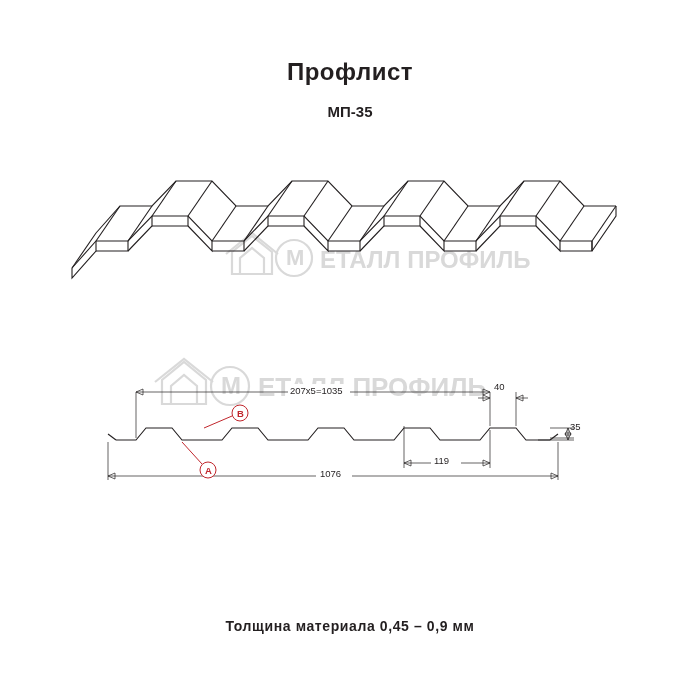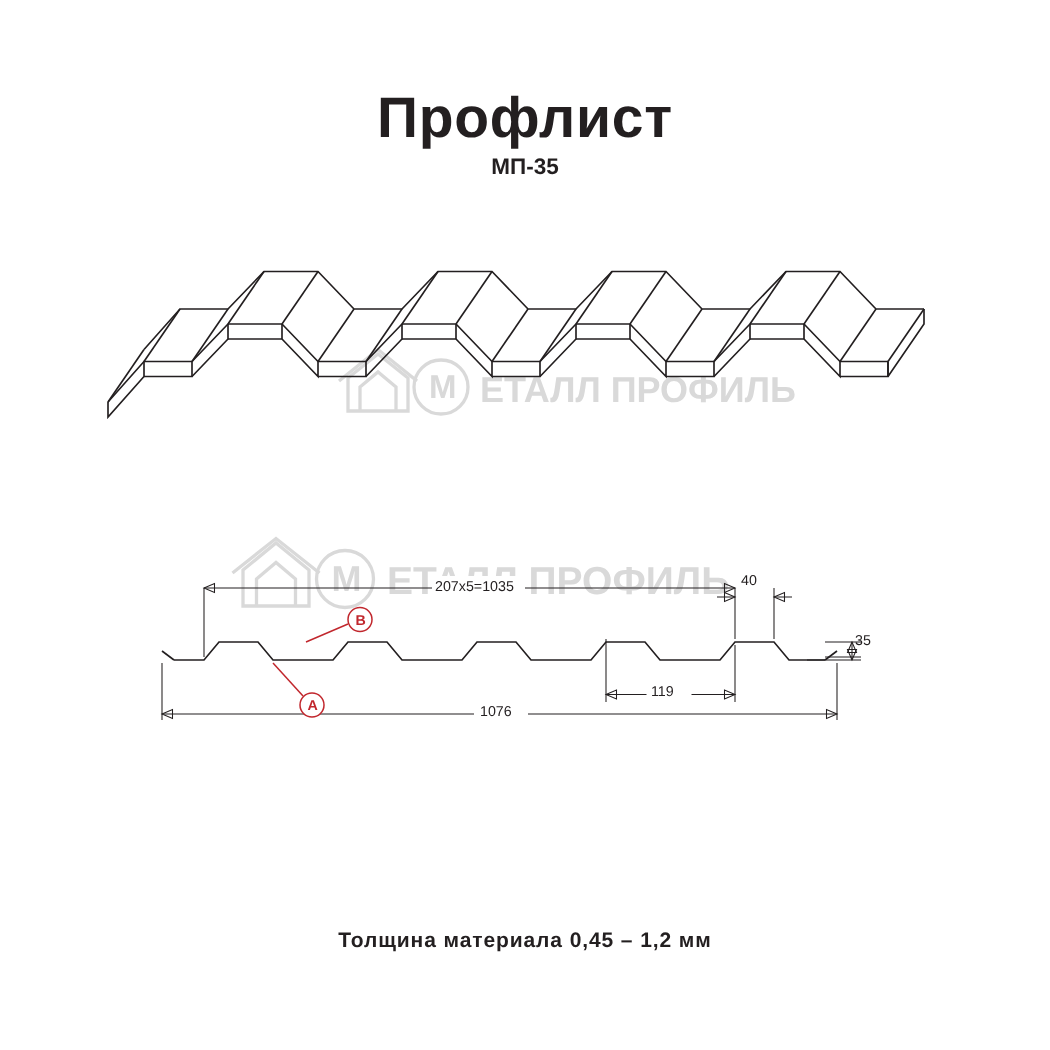--- a/index.html
+++ b/index.html
@@ -19,21 +19,21 @@
     position: relative;
     width: 700px;
     height: 700px;
   }
   .title {
     position: absolute;
     top: 58px;
     left: 0;
     width: 700px;
     text-align: center;
-    font-size: 38px;
+    font-size: 24px;
     font-weight: bold;
     letter-spacing: 0.5px;
     color: #231f20;
   }
   .subtitle {
     position: absolute;
     top: 103px;
     left: 0;
     width: 700px;
     text-align: center;
@@ -264,15 +264,15 @@
 
       <g>
         <path class="callline" d="M84 90 L104 112"></path>
         <circle class="callcirc" cx="110" cy="118" r="8"></circle>
         <text class="calltext" x="107" y="121.5">A</text>
       </g>
 
     </svg>
   </div>
 
-  <div class="footer-note">Толщина материала 0,45 – 1,2 мм</div>
+  <div class="footer-note">Толщина материала 0,45 – 0,9 мм</div>
 
 </div>
 
 </body></html>

